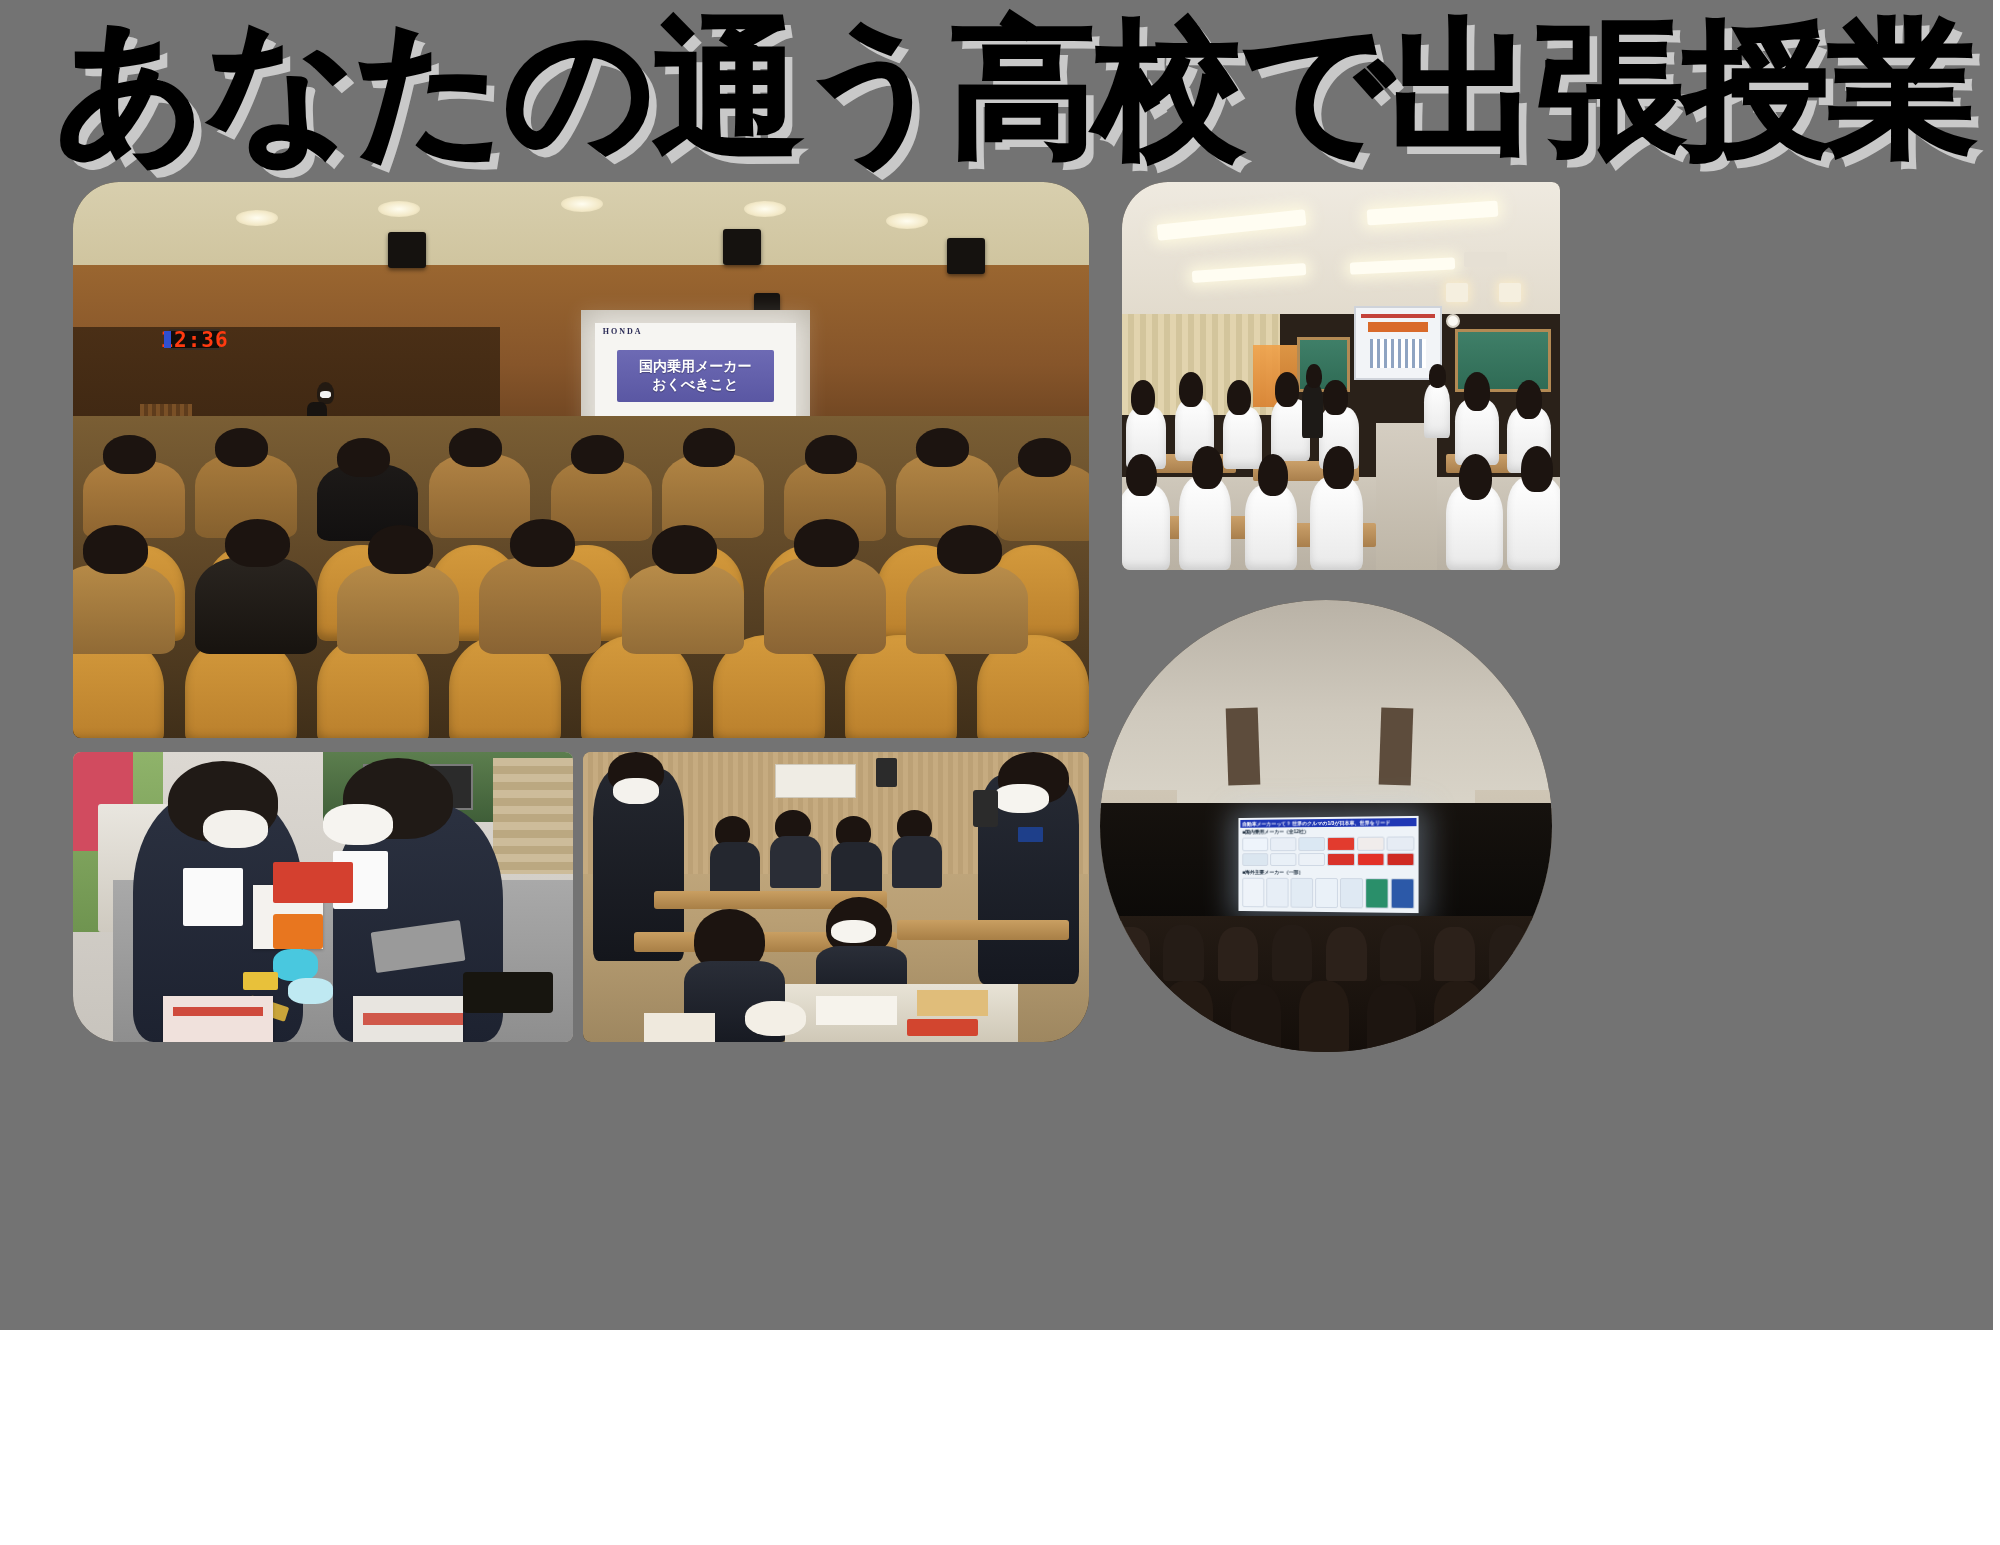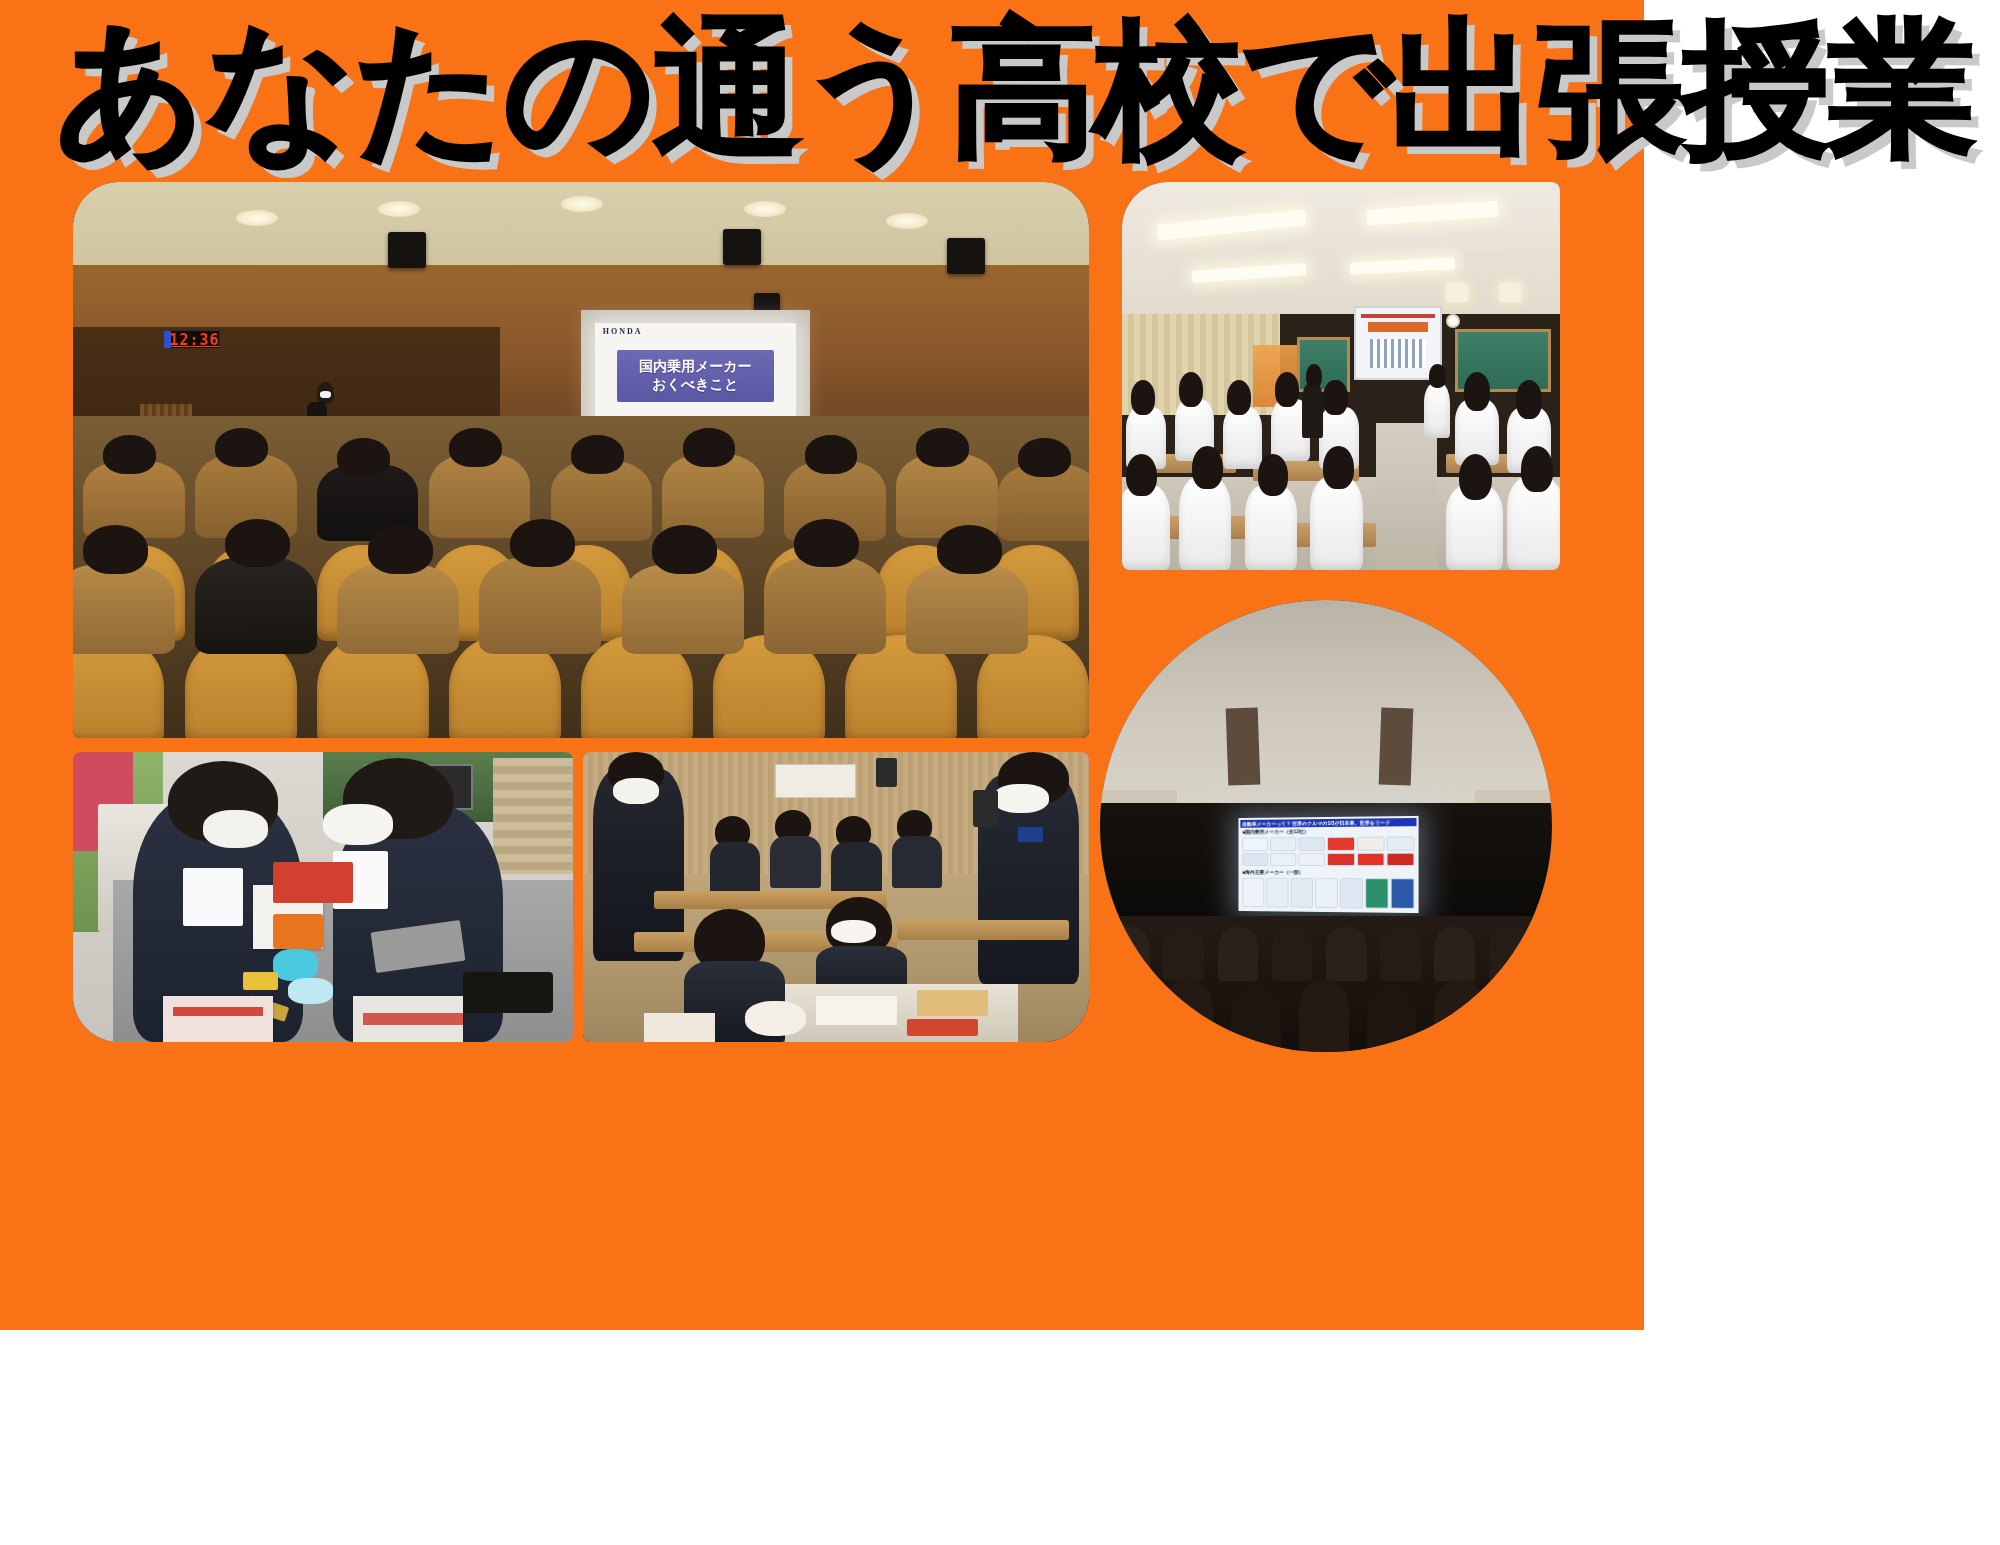--- a/index.html
+++ b/index.html
@@ -2,21 +2,21 @@
 <html lang="ja"><head>
 <meta charset="utf-8">
 <style>
   * { box-sizing: border-box; margin: 0; padding: 0; }
   html, body {
     width: 2000px; height: 1545px;
     background: #ffffff;
     font-family: "Liberation Sans", "DejaVu Sans", sans-serif;
     overflow: hidden;
   }
-  .page { position: relative; width: 1644px; height: 1545px; background: #f97316; }
+  .page { position: relative; width: 1993px; height: 1545px; background: #737373; }
 
   
   .title-band {
     position: absolute; left: 0; top: 0; width: 2000px; height: 178px;
     display: flex; align-items: center; justify-content: center;
   }
   .headline {
     font-family: "DejaVu Sans", "Liberation Sans", sans-serif;
     font-weight: 700;
     font-size: 148px;
@@ -170,21 +170,21 @@
     <div class="downlight" style="left:30%; top:3.5%;"></div>
     <div class="downlight" style="left:48%; top:2.5%;"></div>
     <div class="downlight" style="left:66%; top:3.5%;"></div>
     <div class="downlight" style="left:80%; top:5.5%;"></div>
 
     <div class="speaker-box" style="left:31%; top:9%; width:38px; height:36px;"></div>
     <div class="speaker-box" style="left:64%; top:8.5%; width:38px; height:36px;"></div>
     <div class="speaker-box" style="left:86%; top:10%; width:38px; height:36px;"></div>
     <div class="speaker-box" style="left:67%; top:20%; width:26px; height:46px;"></div>
 
-    <div class="clock-led" style="left:9.4%; top:26.5%; width:52px; height:21px; font-size:15px;text-decoration:underline;">12:36</div>
+    <div class="clock-led" style="left:9.4%; top:26.5%; width:52px; height:21px; font-size:21px;">12:36</div>
 
     <div class="speaker-box" style="left:2.5%; top:45%; width:46px; height:66px;"></div>
     <div style="position:absolute; left:4.7%; top:58%; width:3px; height:70px; background:#1a1512;"></div>
     <div style="position:absolute; left:6.6%; top:40%; width:52px; height:120px; background:repeating-linear-gradient(90deg,#7a5026 0 4px,#5e3c1c 4px 8px);"></div>
 
     <div class="proj-screen" style="left:50%; top:23%; width:22.5%; height:24%;font-family:Liberation Serif, serif;">
       <div class="proj-slide">
         <div class="slide-brand">HONDA</div>
         <div class="slide-box">
           <div>国内乗用メーカー</div>

